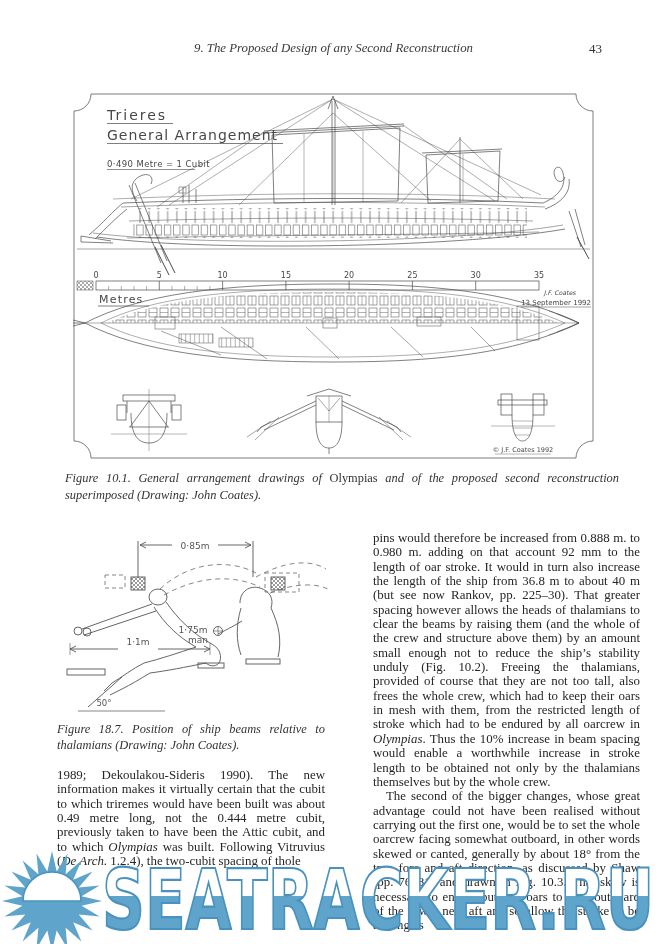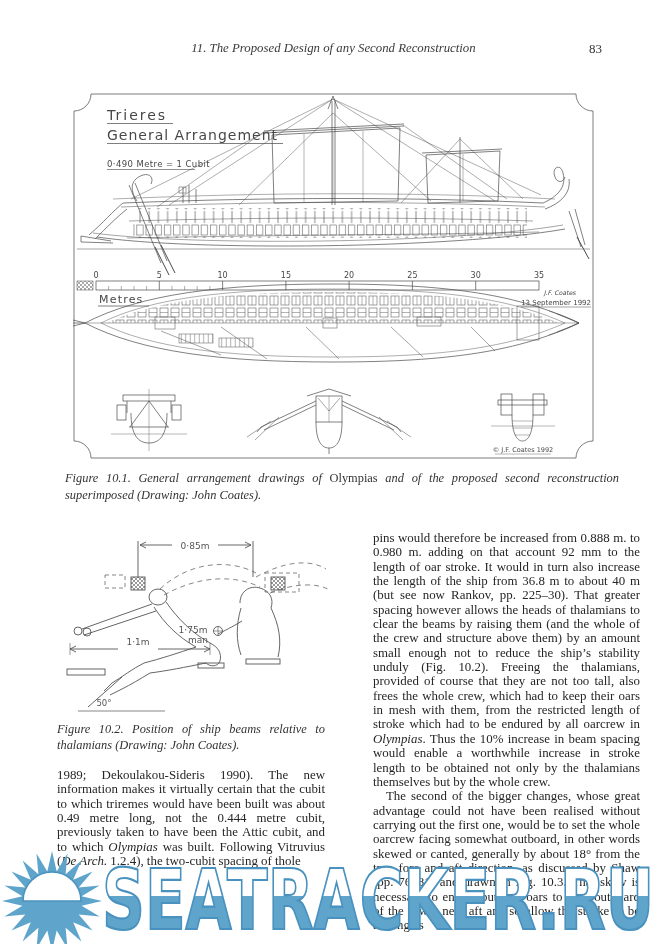--- a/index.html
+++ b/index.html
@@ -23,23 +23,23 @@
   .rm{font-style:normal;}
   .wm{position:absolute;left:0;bottom:0;width:668px;height:96px;}
   svg text{font-family:"DejaVu Sans",sans-serif;}
 </style>
 </head>
 <body>
 
 <div class="page">
 
   <div class="hdr">
-    <span>11.  The Proposed Design of any Second Reconstruction</span>
+    <span>9.  The Proposed Design of any Second Reconstruction</span>
   </div>
-  <div class="pagenum">83</div>
+  <div class="pagenum">43</div>
 
   <svg class="fig1" viewBox="0 0 526 372">
     <defs>
       <pattern id="pframes" width="9.2" height="30" patternUnits="userSpaceOnUse">
         <line x1="4.6" y1="0" x2="4.6" y2="12" stroke="#555" stroke-width="0.7"></line>
         <rect x="1.4" y="14" width="6.2" height="10" fill="none" stroke="#555" stroke-width="0.55"></rect>
         <circle cx="4.6" cy="27" r="1.1" fill="none" stroke="#555" stroke-width="0.55"></circle>
       </pattern>
       <pattern id="pdeck" width="11" height="24" patternUnits="userSpaceOnUse">
         <rect x="1" y="1" width="8" height="9" fill="none" stroke="#555" stroke-width="0.55"></rect>
@@ -246,21 +246,21 @@
     </g>
     <g fill="#555" font-size="9" text-anchor="middle">
       <text x="135" y="17.5">0·85m</text>
       <text x="133" y="102">1·75m</text>
       <text x="138" y="112">man</text>
       <text x="78" y="114">1·1m</text>
       <text x="44" y="175" font-size="8.5">50°</text>
     </g>
   </svg>
 
-  <div class="cap2">Figure 10.2. Position of ship beams relative to thalamians (Drawing: John Coates).</div>
+  <div class="cap2">Figure 18.7. Position of ship beams relative to thalamians (Drawing: John Coates).</div>
 
   <div class="colL body">
     <p><span class="rm">1989; Dekoulakou-Sideris 1990). The new information makes it virtually certain that the cubit to which triremes would have been built was about 0.49 metre long, not the 0.444 metre cubit, previously taken to have been the Attic cubit, and to which </span><span class="it">Olympias</span><span class="rm"> was built. Following Vitruvius (</span><span class="it">De Arch.</span><span class="rm"> 1.2.4), the two-cubit spacing of thole</span></p>
   </div>
 
   <div class="colR body">
     <p><span class="rm">pins would therefore be increased from 0.888 m. to 0.980 m. adding on that account 92 mm to the length of oar stroke. It would in turn also increase the length of the ship from 36.8 m to about 40 m (but see now Rankov, pp. 225–30). That greater spacing however allows the heads of thalamians to clear the beams by raising them (and the whole of the crew and structure above them) by an amount small enough not to reduce the ship’s stability unduly (Fig. 10.2). Freeing the thalamians, provided of course that they are not too tall, also frees the whole crew, which had to keep their oars in mesh with them, from the restricted length of stroke which had to be endured by all oarcrew in </span><span class="it">Olympias</span><span class="rm">. Thus the 10% increase in beam spacing would enable a worthwhile increase in stroke length to be obtained not only by the thalamians themselves but by the whole crew.</span></p>
     <p class="indent">The second of the bigger changes, whose great advantage could not have been realised without carrying out the first one, would be to set the whole oarcrew facing somewhat outboard, in other words skewed or canted, generally by about 18° from the true fore and aft direction, as discussed by Shaw (pp. 76–81) and drawn in Fig. 10.3. That skew is necessary to enable butts of oars to pass outboard of the rower next aft and so allow the stroke to be as long as</p>
   </div>
 

